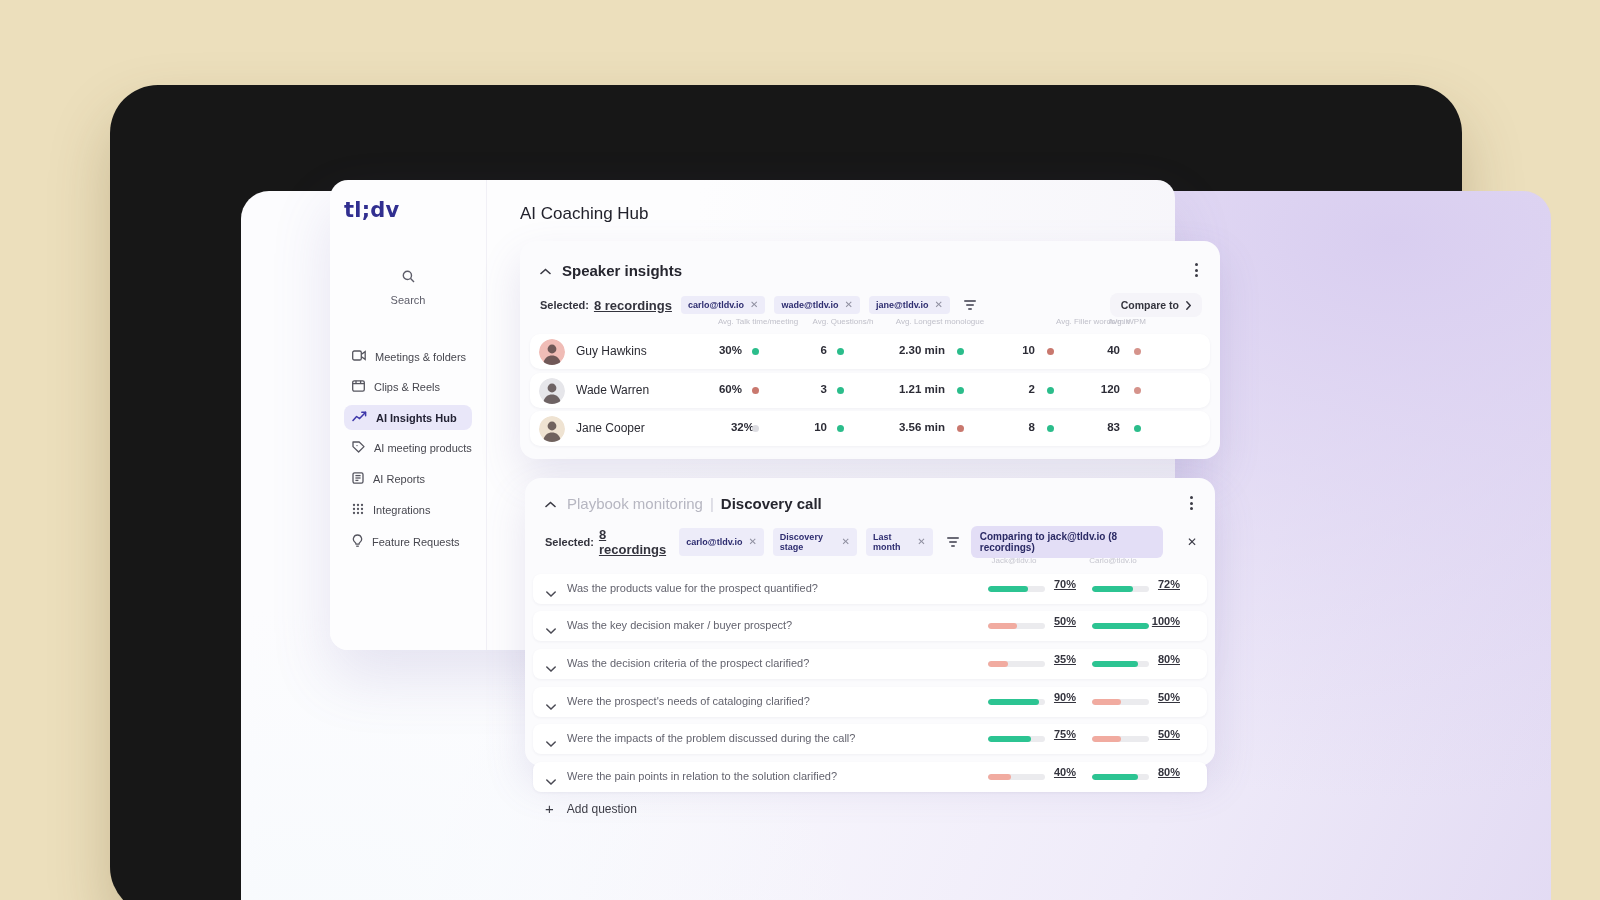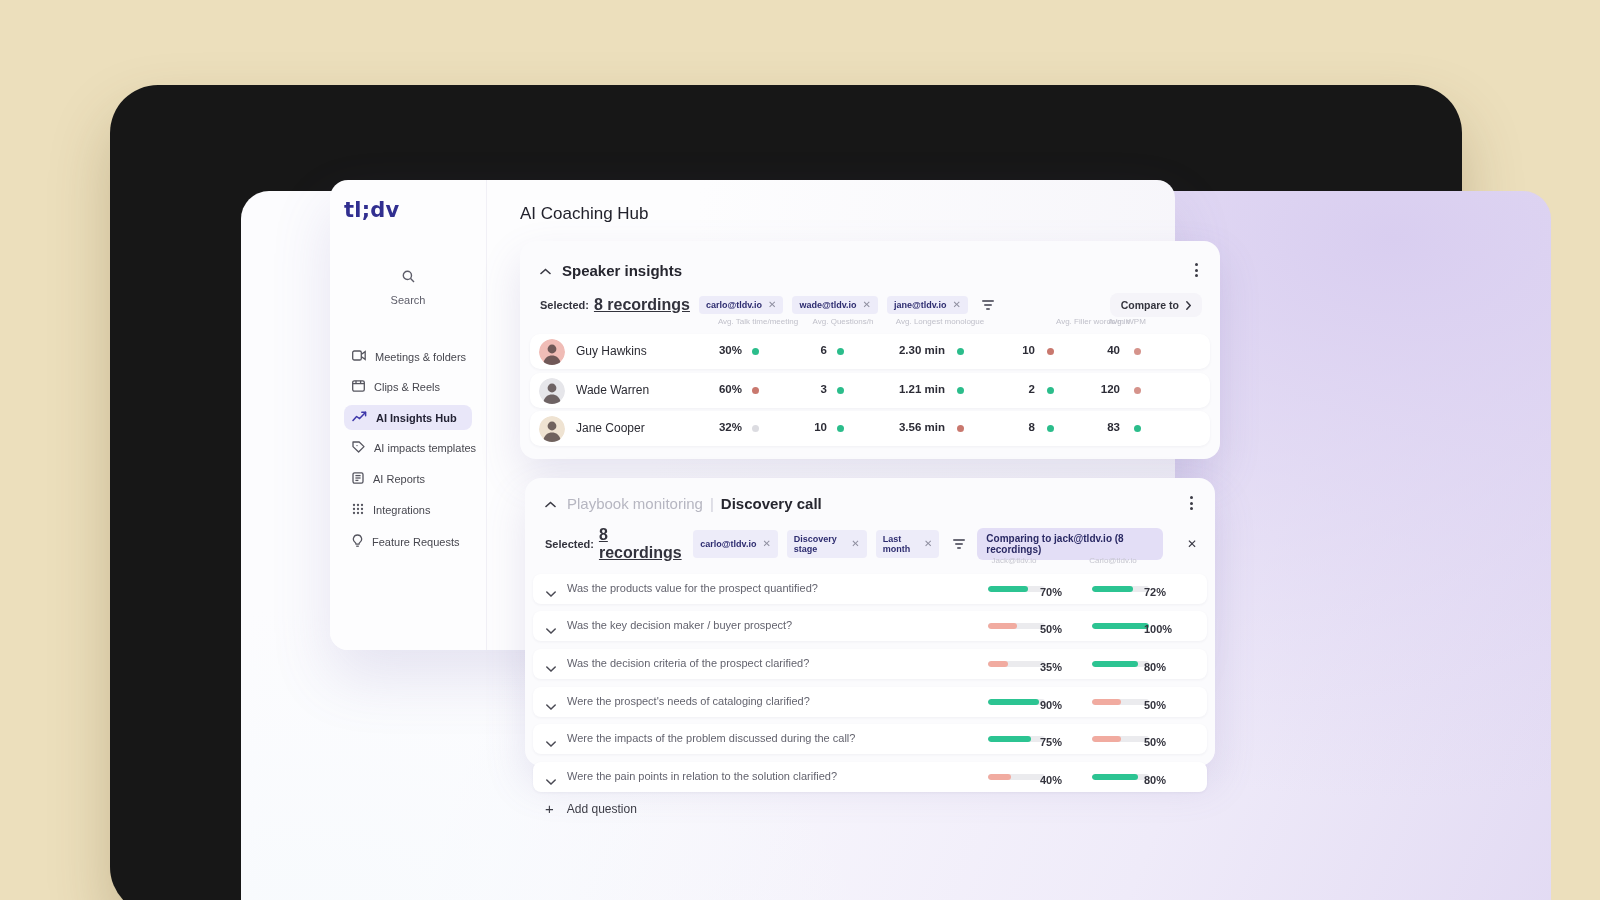--- a/index.html
+++ b/index.html
@@ -40,21 +40,21 @@
           box-shadow:0 18px 42px rgba(110,100,170,.16); }
   .card-head { display:flex; align-items:center; padding:18px 18px 0 20px; }
   .card-title { font-size:15px; font-weight:600; color:#26262f; margin-left:11px; }
   .card-title .muted { color:#b6b6c1; font-weight:500; }
   .card-title .pipe { color:#cfcfda; font-weight:400; padding:0 7px; }
   .dots-menu { margin-left:auto; display:flex; flex-direction:column; gap:2.5px; padding:4px; cursor:pointer; }
   .dots-menu i { width:3px; height:3px; border-radius:50%; background:#3c3c46; }
 
   .filters-row { display:flex; align-items:center; gap:9px; padding:12px 18px 0 20px; }
   .selected-lbl { font-size:11px; font-weight:600; color:#33333d; }
-  .selected-link { font-size:16px; font-weight:600; color:#33333d; text-decoration:underline; cursor:pointer; margin-left:3px; }
+  .selected-link { font-size:13px; font-weight:600; color:#33333d; text-decoration:underline; cursor:pointer; margin-left:3px; }
   .chip { display:inline-flex; align-items:center; gap:6px; background:#edecf9; border-radius:4px;
           padding:4px 7px; font-size:9px; font-weight:700; color:#2e2d70; cursor:pointer; }
   .chip .x { color:#8f8fa0; font-weight:400; font-size:10px; line-height:1; }
   .filter-ic { display:flex; flex-direction:column; gap:2.5px; align-items:center; margin-left:2px; cursor:pointer; padding:3px; }
   .filter-ic i { height:1.5px; background:#6a6a76; border-radius:1px; display:block; }
   .filter-ic i:nth-child(1){width:12px} .filter-ic i:nth-child(2){width:8px} .filter-ic i:nth-child(3){width:4px}
   .compare-btn { margin-left:auto; display:flex; align-items:center; gap:7px; background:#f5f4f9;
                  border-radius:8px; padding:6px 11px; font-size:10.5px; font-weight:600; color:#34343e; cursor:pointer; }
 
   
@@ -70,21 +70,21 @@
   .cmp-pill { margin-left:auto; display:flex; align-items:center; gap:24px; }
   .cmp-pill .pill { background:#e3def6; border-radius:6px; padding:5px 9px; font-size:10px; font-weight:700; color:#2a2964; }
   .cmp-pill .x { color:#3a3a46; font-size:12px; cursor:pointer; }
   .q-col-h { position:absolute; transform:translateX(-50%); font-size:8px; color:#c6c6cf; white-space:nowrap; }
   .q-row { position:absolute; left:8px; width:674px; height:30px; background:#fff; border-radius:8px;
            box-shadow:0 1px 3px rgba(40,40,80,.05); cursor:pointer; }
   .q-chev { position:absolute; left:13px; top:9px; }
   .q-text { position:absolute; left:34px; top:8px; font-size:11px; color:#63636e; }
   .bar { position:absolute; top:12px; width:57px; height:6px; border-radius:3px; background:#ebebee; overflow:hidden; }
   .bar > i { display:block; height:100%; border-radius:3px; }
-  .pct { position:absolute; top:12px; width:36px; text-align:left; font-size:11px; font-weight:600; color:#34343e; }
+  .pct { position:absolute; top:4px; width:36px; text-align:right; font-size:11px; font-weight:600; color:#34343e;text-decoration:underline; }
   .add-q { position:absolute; left:20px; top:322px; display:flex; align-items:center; gap:13px; cursor:pointer; }
   .add-q .plus { font-size:15px; color:#3c3c46; font-weight:400; }
   .add-q .lbl { font-size:12px; color:#3c3c46; }
   .chev { display:inline-block; }
 </style>
 </head>
 <body>
 
 <div class="laptop">
   <div class="screen"></div>
@@ -127,21 +127,21 @@
               <path d="M9.8 1.2 H13.6 V4.8"></path>
             </svg></span>
     <span class="lb">AI Insights Hub</span>
   </div>
 
   <div class="menu-item">
     <span class="ic"><svg width="13" height="12" viewBox="0 0 13 12" fill="none" stroke="#55555f" stroke-width="1.3">
               <path d="M1 1 H7.2 L12 5.6 L6.6 11 L1 5.6 Z" stroke-linejoin="round"></path>
               <circle cx="5" cy="4.6" r="0.7" fill="#55555f" stroke="none"></circle>
             </svg></span>
-    <span class="lb">AI impacts templates</span>
+    <span class="lb">AI meeting products</span>
   </div>
 
   <div class="menu-item">
     <span class="ic"><svg width="12" height="12" viewBox="0 0 12 12" fill="none" stroke="#55555f" stroke-width="1.3">
               <rect x="1" y="0.8" width="10" height="10.4" rx="1.6"></rect>
               <line x1="3.4" y1="3.6" x2="8.6" y2="3.6"></line>
               <line x1="3.4" y1="6" x2="8.6" y2="6"></line>
               <line x1="3.4" y1="8.4" x2="6.4" y2="8.4"></line>
             </svg></span>
     <span class="lb">AI Reports</span>
@@ -273,21 +273,21 @@
 
   <div class="s-row" style="top: 170px;">
     <span class="avatar">
       <svg width="26" height="26" viewBox="0 0 26 26">
         <circle class="av-bg" cx="13" cy="13" r="13" fill="#efe3d2"></circle>
         <circle cx="13" cy="10" r="4.4" fill="rgba(70,55,55,.75)"></circle>
         <path d="M4 26 C5 18.5 9 16.5 13 16.5 C17 16.5 21 18.5 22 26 Z" fill="rgba(70,55,55,.75)"></path>
       </svg>
     </span>
     <span class="s-name">Jane Cooper</span>
-  <span class="mg-val" style="left: 132px; text-align: right;">32%</span>
+  <span class="mg-val" style="left: 144px; text-align: right;">32%</span>
         <span class="dot" style="left: 222px; background: rgb(220, 220, 225);"></span>
         <span class="mg-val" style="left: 217px;">10</span>
         <span class="dot" style="left: 307px; background: rgb(43, 189, 139);"></span>
         <span class="mg-val" style="left: 335px;">3.56 min</span>
         <span class="dot" style="left: 427px; background: rgb(201, 120, 110);"></span>
         <span class="mg-val" style="left: 425px;">8</span>
         <span class="dot" style="left: 517px; background: rgb(43, 189, 139);"></span>
         <span class="mg-val" style="left: 510px;">83</span>
         <span class="dot" style="left: 604px; background: rgb(43, 189, 139);"></span>
       </div>

